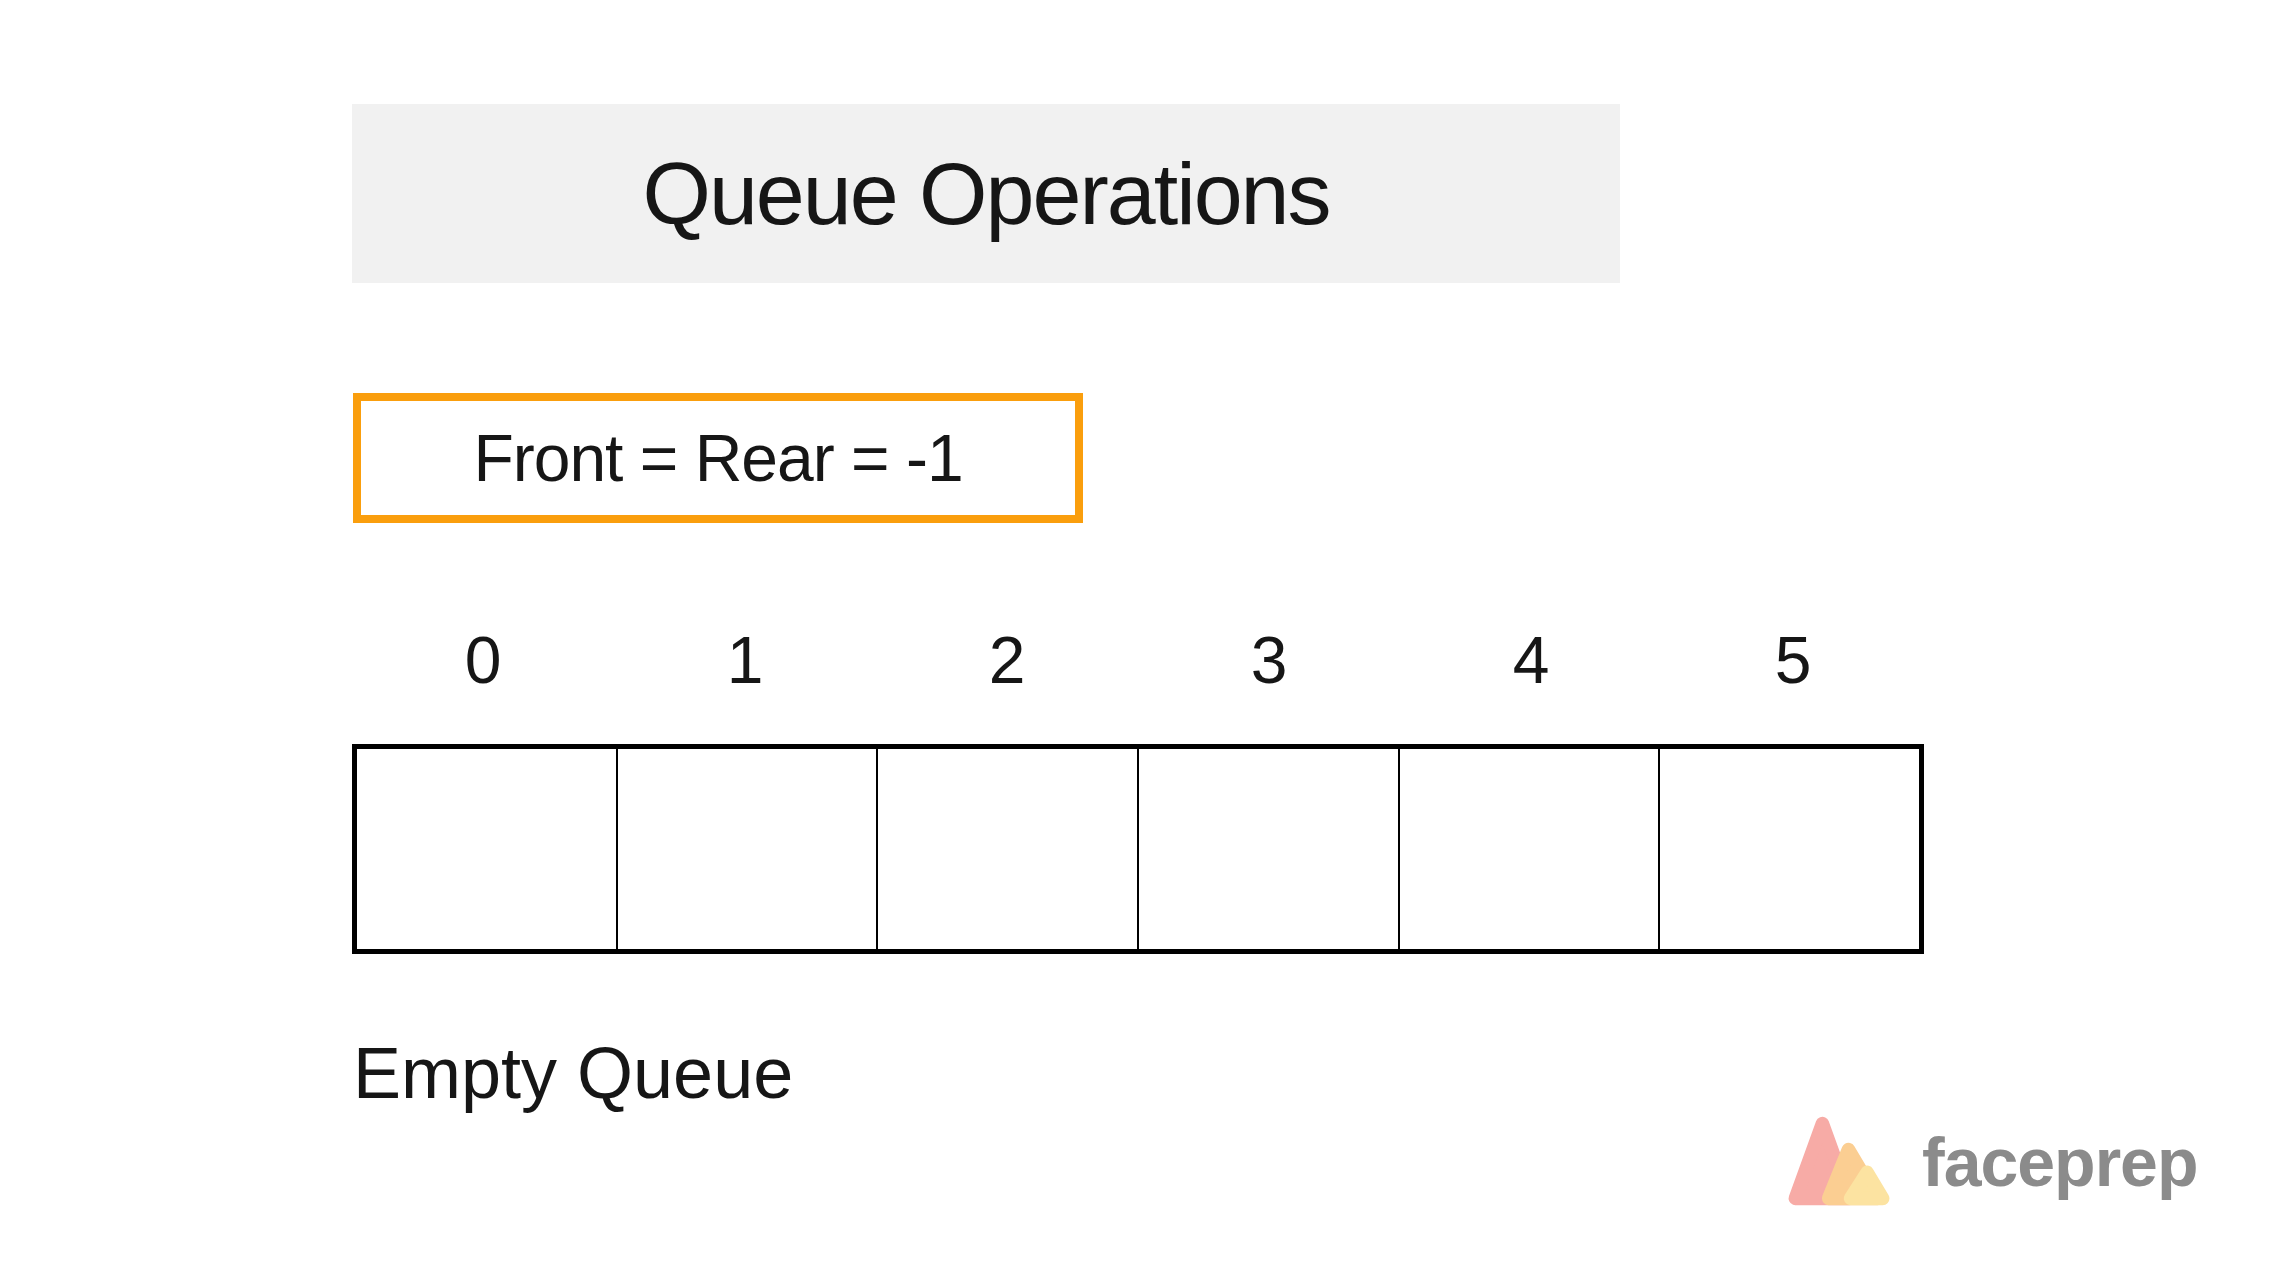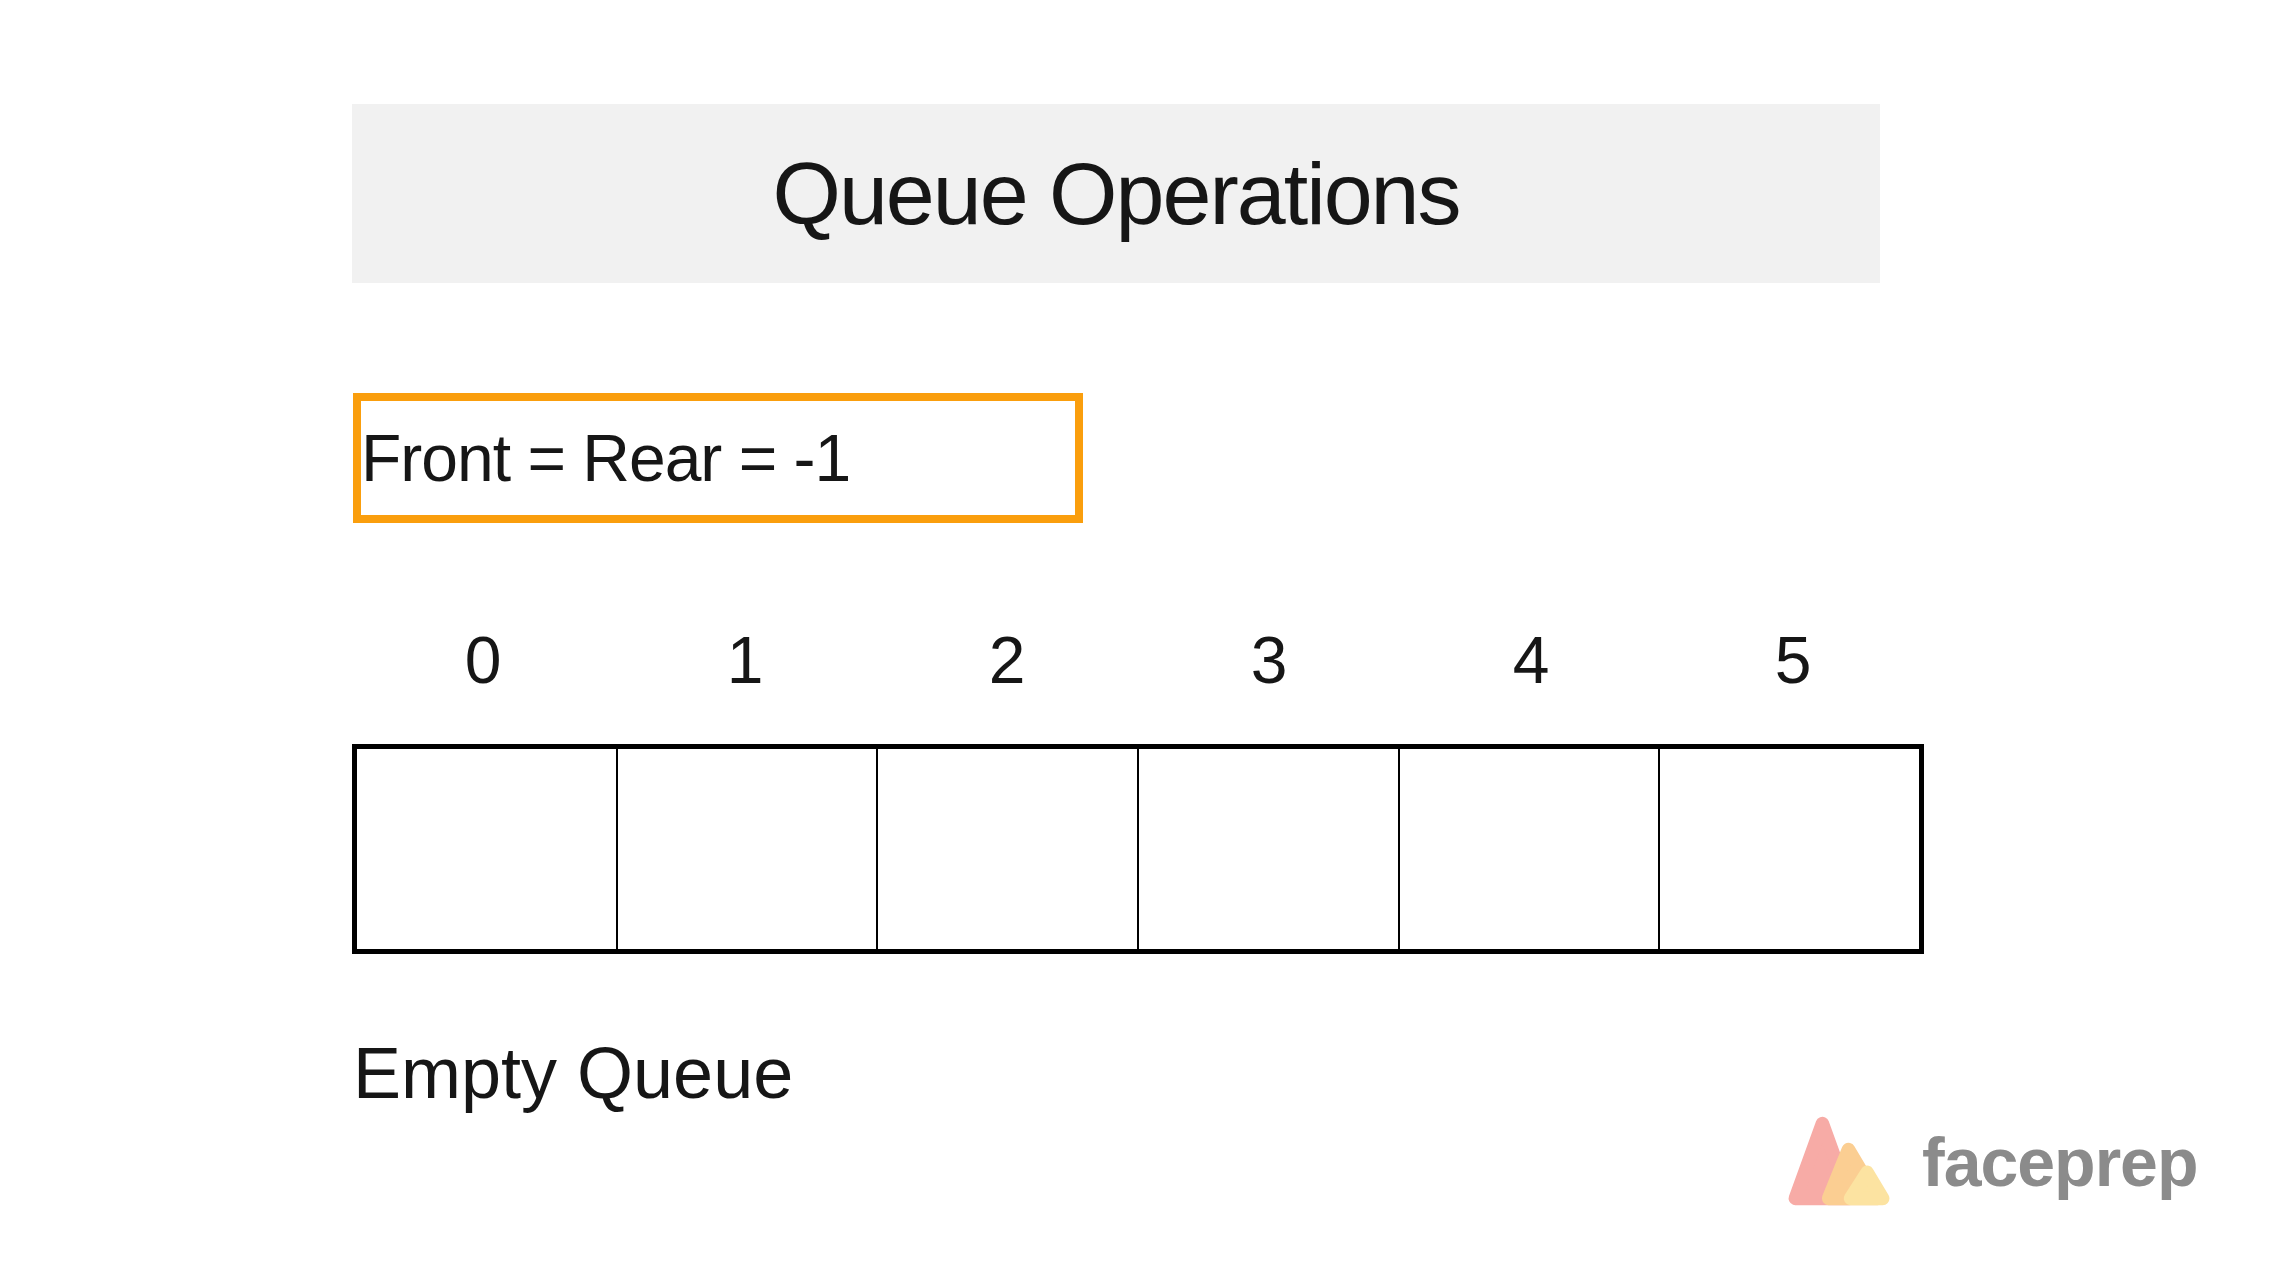--- a/index.html
+++ b/index.html
@@ -11,40 +11,40 @@
     background: #ffffff;
     font-family: "Liberation Sans", sans-serif;
     overflow: hidden;
     color: #161616;
   }
 
   
   .title-banner {
     position: absolute;
     left: 352px; top: 104px;
-    width: 1528px; height: 179px;
+    width: 1268px; height: 179px;
     background: #f1f1f1;
     display: flex; align-items: center; justify-content: center;
   }
   .title-banner .title-text {
     font-size: 88px;
     letter-spacing: -2px;
     color: #161616;
     white-space: nowrap;
   }
 
   
   .front-rear-box {
     position: absolute;
     left: 353px; top: 393px;
     width: 730px; height: 130px;
     box-sizing: border-box;
     border: 8px solid #fa9e0d;
     background: #ffffff;
-    display: flex; align-items: center; 
+    display: flex; align-items: center; justify-content: center;
   }
   .front-rear-box .front-rear-text {
     font-size: 66px;
     letter-spacing: -1px;
     color: #161616;
     white-space: nowrap;
   }
 
   
   .queue-index-row {

